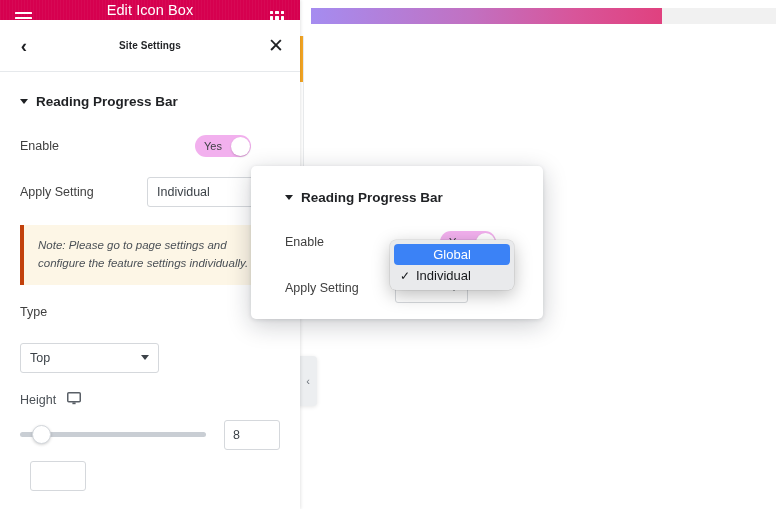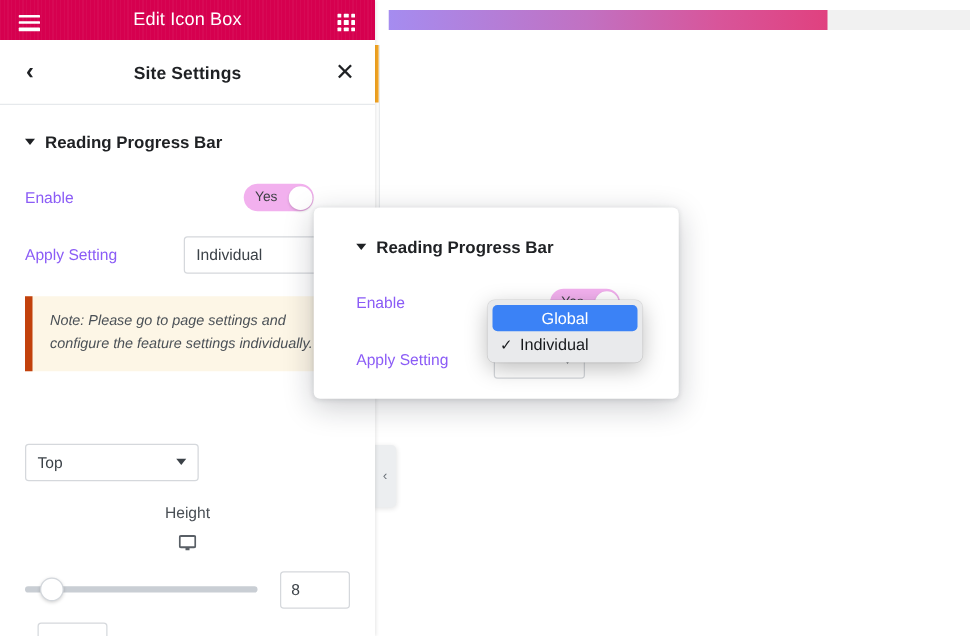--- a/index.html
+++ b/index.html
@@ -73,21 +73,21 @@
     left: 0;
     top: 0;
     width: 300px;
     height: 509px;
     background: #ffffff;
     box-shadow: 1px 0 3px rgba(0,0,0,0.10);
     overflow: hidden;
   }
   .panel-topbar {
     position: relative;
-    height: 32px;
+    height: 20px;
     background: #d6004f;
     background-image: repeating-linear-gradient(90deg, rgba(255,255,255,0.035) 0 1px, rgba(0,0,0,0) 1px 3px);
     display: flex;
     align-items: center;
     justify-content: center;
   }
   .panel-topbar .title {
     color: #ffffff;
     font-size: 14.5px;
     font-weight: 400;
@@ -114,21 +114,21 @@
   .panel-subbar {
     position: relative;
     height: 51px;
     background: #ffffff;
     border-bottom: 1px solid #e6e9ec;
     display: flex;
     align-items: center;
     justify-content: center;
   }
   .panel-subbar .title {
-    font-size: 14px;
+    font-size: 10px;
     font-weight: 700;
     color: #1f2124;
     letter-spacing: .1px;
   }
   .sb-btn {
     position: absolute;
     top: 0;
     height: 51px;
     display: flex;
     align-items: center;
@@ -168,21 +168,21 @@
 
   
   .row {
     display: flex;
     align-items: center;
     padding: 0 20px;
     min-height: 38px;
   }
   .row .lbl {
     font-size: 12.5px;
-    color: #8b5cf6;
+    color: #404040;
     flex: 0 0 auto;
     width: 127px;
   }
   .row-enable { margin-top: 12px; }
   .row-apply  { margin-top: 8px; }
   .row-type   { margin-top: 8px; }
   .row-position { margin-top: 8px; }
 
   
   .switch {
@@ -240,40 +240,39 @@
     width: 0; height: 0;
     border-left: 4.5px solid transparent;
     border-right: 4.5px solid transparent;
     border-top: 5.5px solid #3c4248;
   }
 
   
   .note {
     margin: 14px 20px 0 20px;
     background: #fdf6e6;
-    border-left: 6px solid #c2410c;
+    border-left: 4px solid #c2410c;
     padding: 12px 12px 12px 14px;
     box-sizing: border-box;
   }
   .note p {
     margin: 0;
     font-size: 11.5px;
     font-style: italic;
     color: #4a5056;
     line-height: 1.55;
   }
 
   
   .ctrl-label {
     display: flex;
     align-items: center;
     gap: 11px;
     padding: 0 20px;
     margin-top: 14px;
-    flex-direction: column;
   }
   .ctrl-label .lbl {
     font-size: 12.5px;
     color: #4a5056;
   }
   .monitor-icon { display: block; }
 
   .slider-row {
     display: flex;
     align-items: center;
@@ -467,20 +466,21 @@
           <span class="val">Individual</span>
           <span class="arrow"></span>
         </div>
       </div>
 
       <div class="note">
         <p>Note: Please go to page settings and configure the feature settings individually.</p>
       </div>
 
       <div class="row row-type">
+        <span class="lbl">Type</span>
       </div>
 
       <div class="row row-position">
         <div class="select">
           <span class="val">Top</span>
           <span class="arrow"></span>
         </div>
       </div>
 
       <div class="ctrl-label">

